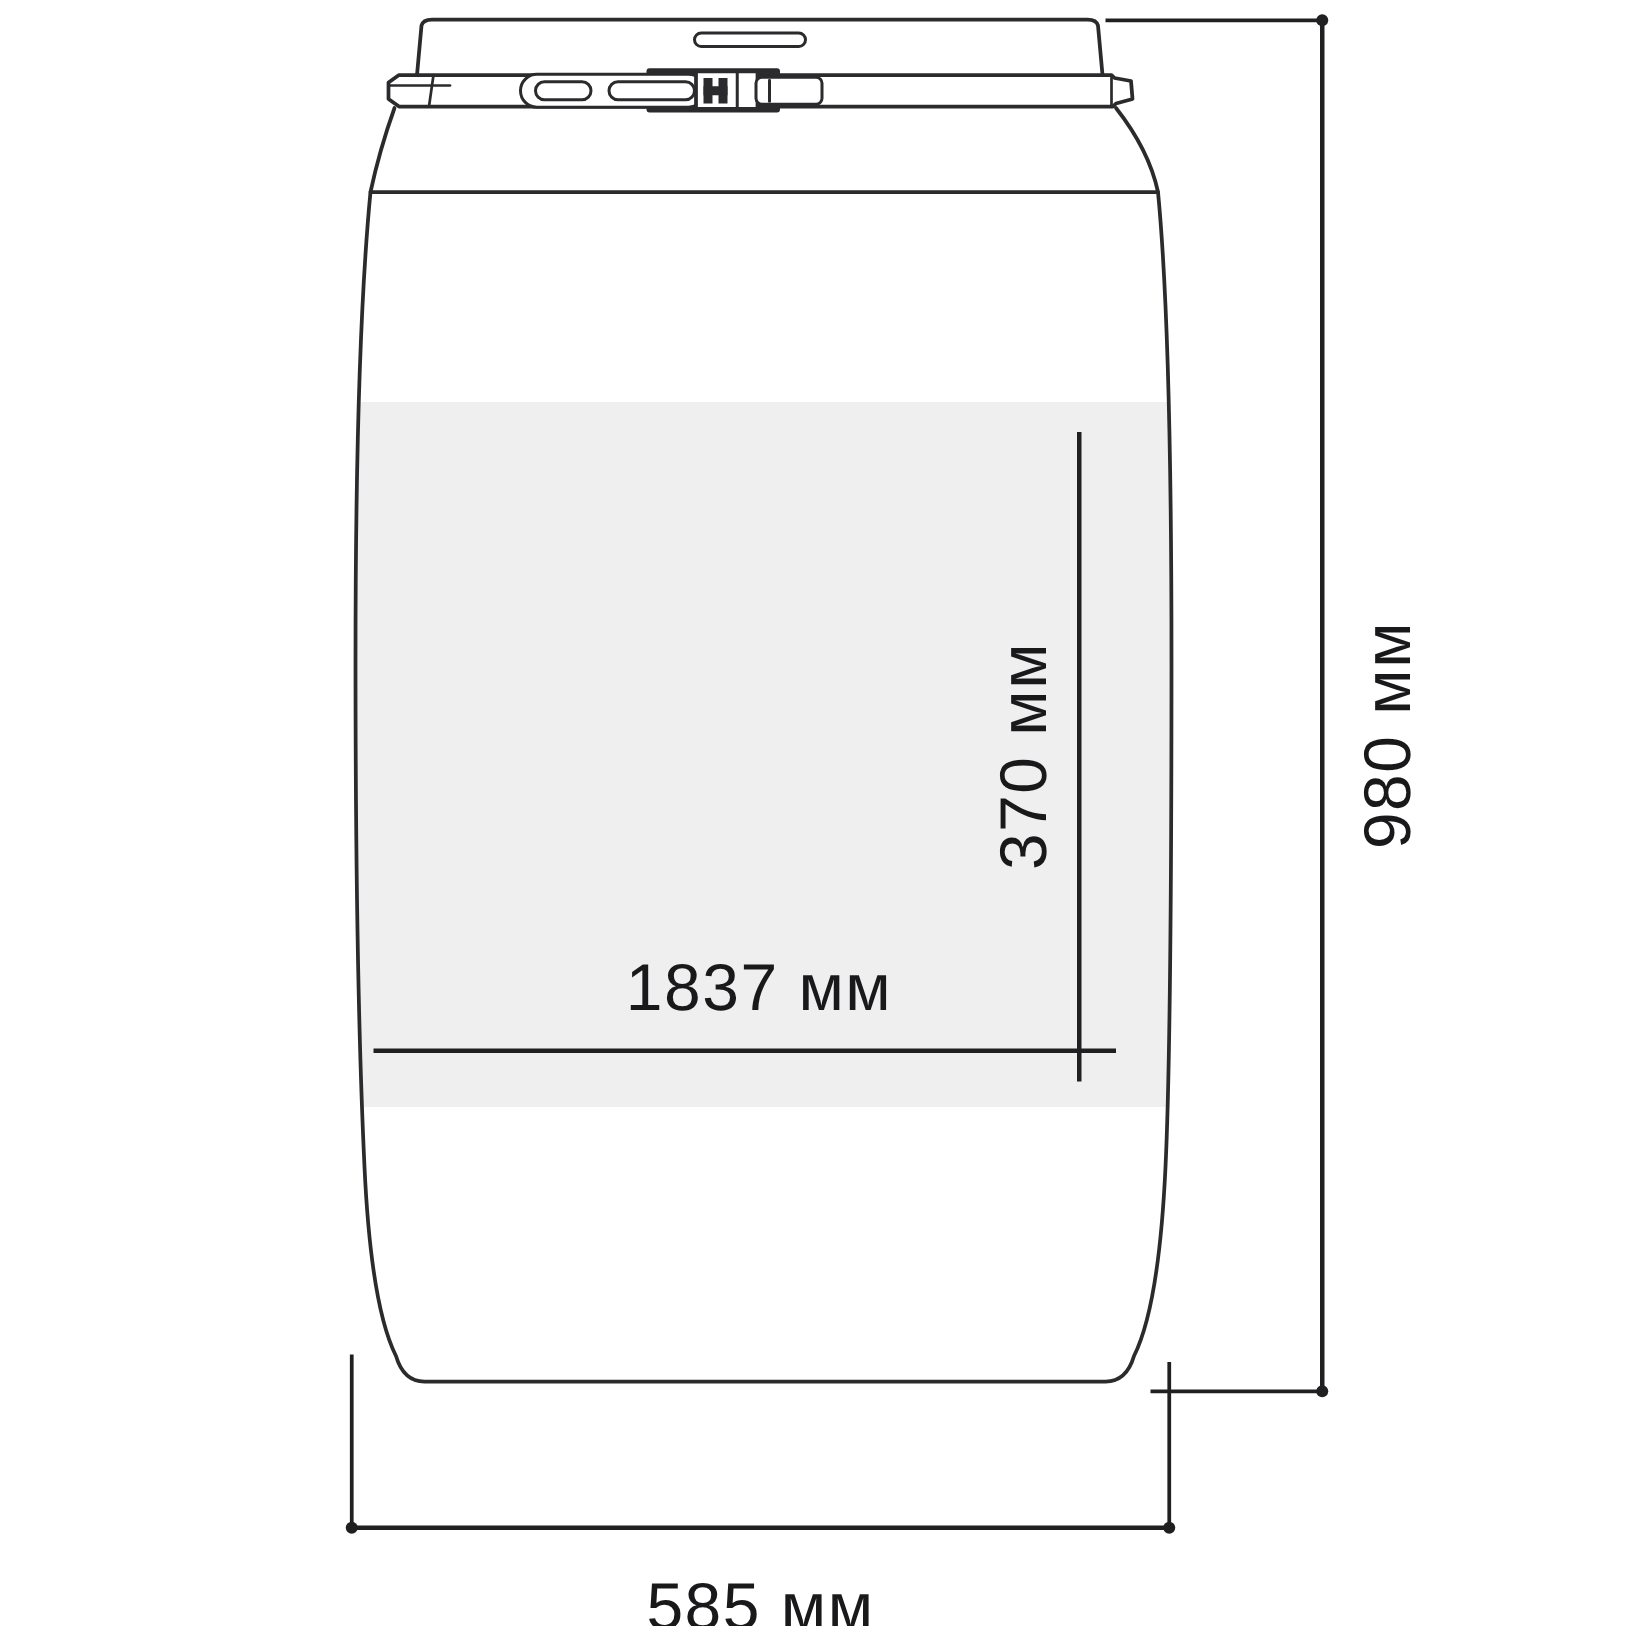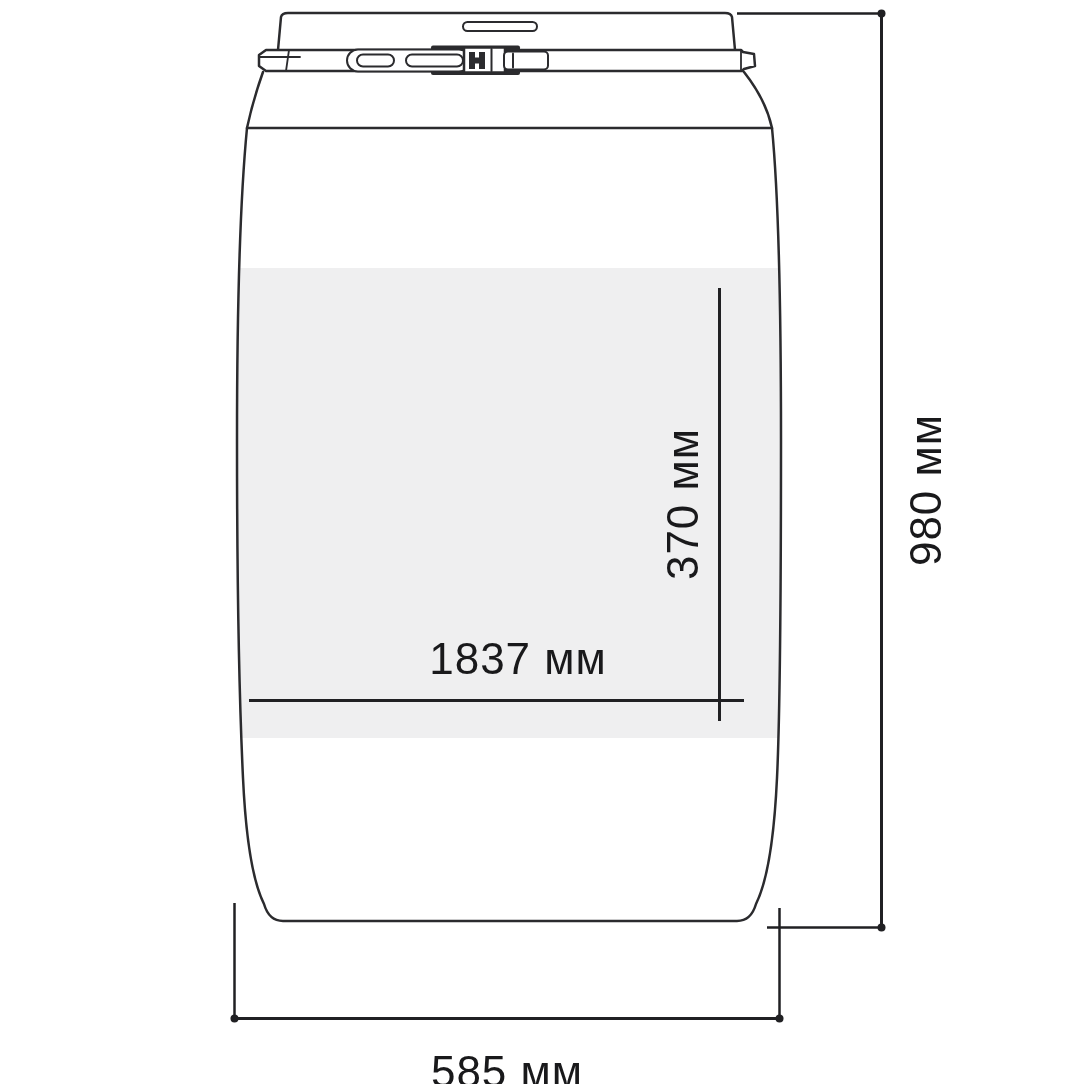--- a/index.html
+++ b/index.html
@@ -115,21 +115,21 @@
       <line x1="779.5" y1="908" x2="779.5" y2="1018.5" stroke-width="2.5"></line>
       <line x1="234.5" y1="1018.5" x2="779.5" y2="1018.5" stroke-width="3"></line>
 
       <circle cx="881.5" cy="13.5" r="4" stroke="none" fill="#202023"></circle>
       <circle cx="881.5" cy="927.5" r="4" stroke="none" fill="#202023"></circle>
       <circle cx="234.5" cy="1018.5" r="4" stroke="none" fill="#202023"></circle>
       <circle cx="779.5" cy="1018.5" r="4" stroke="none" fill="#202023"></circle>
     </g>
   </svg>
 
-  <div class="dim-label" style="left:338px; top:631px; width:360px; height:56px;">1837 мм</div>
+  <div class="dim-label" style="left:326px; top:631px; width:360px; height:56px;">1837 мм</div>
 
   <div class="dim-label vertical" style="left:563px; top:476px; width:240px; height:56px;">370 мм</div>
 
   <div class="dim-label vertical" style="left:806px; top:462px; width:240px; height:56px;">980 мм</div>
 
   <div class="dim-label" style="left:327px; top:1018px; width:360px; height:56px;margin-top:26px;">585 мм</div>
 
 </div>
 
 </body></html>

